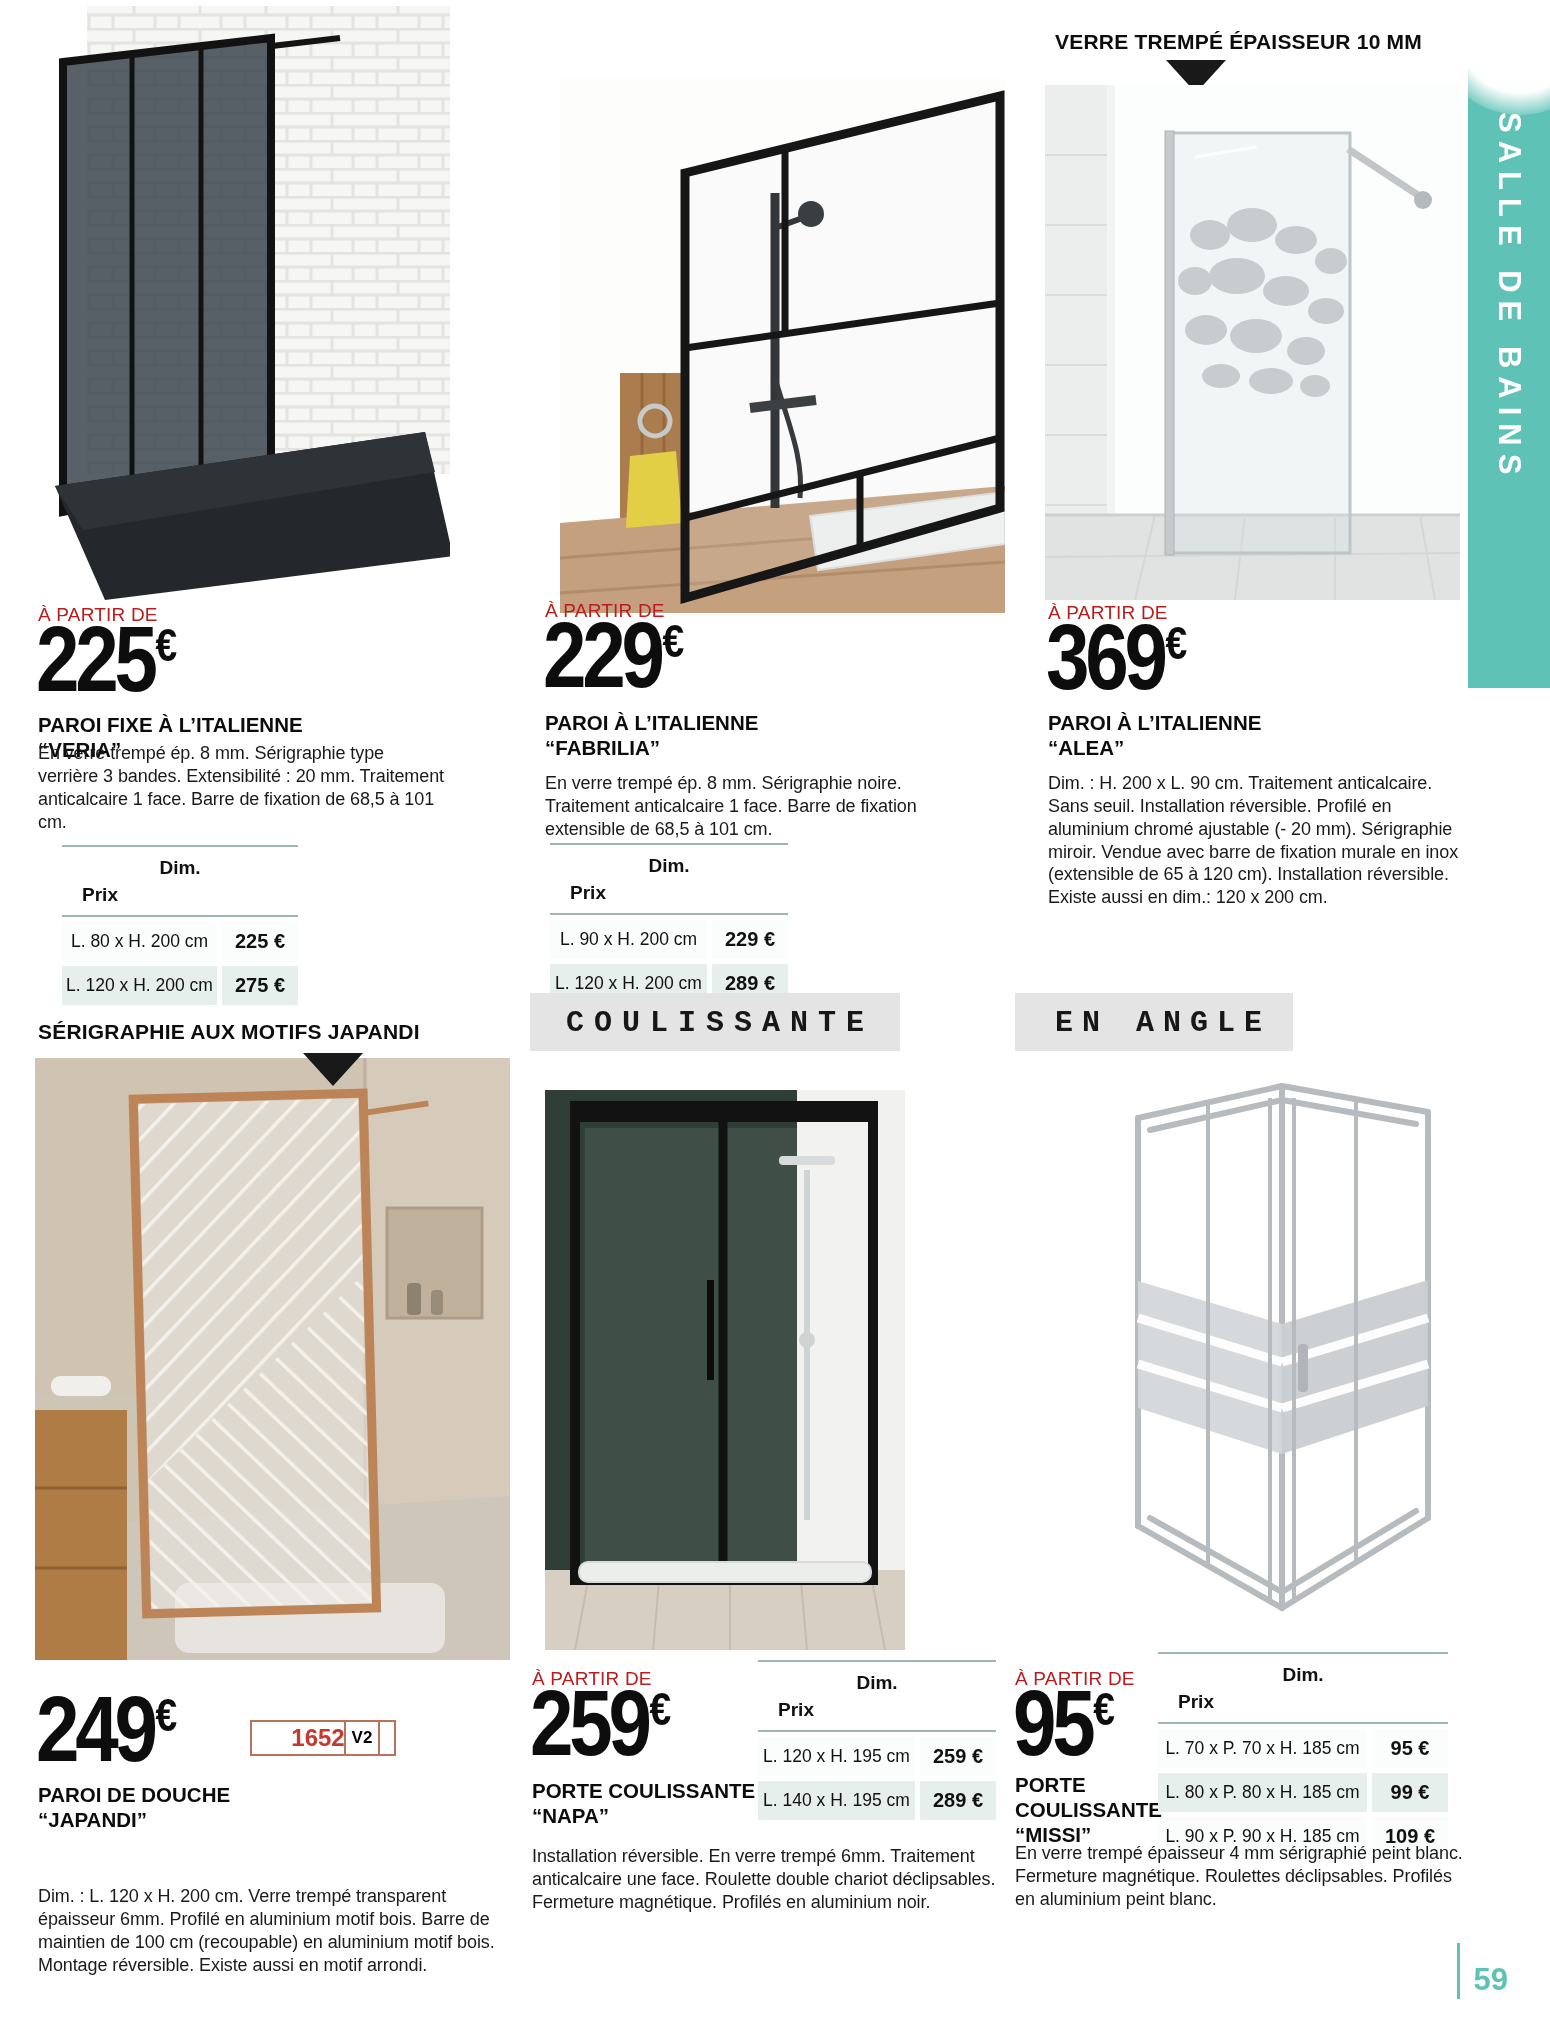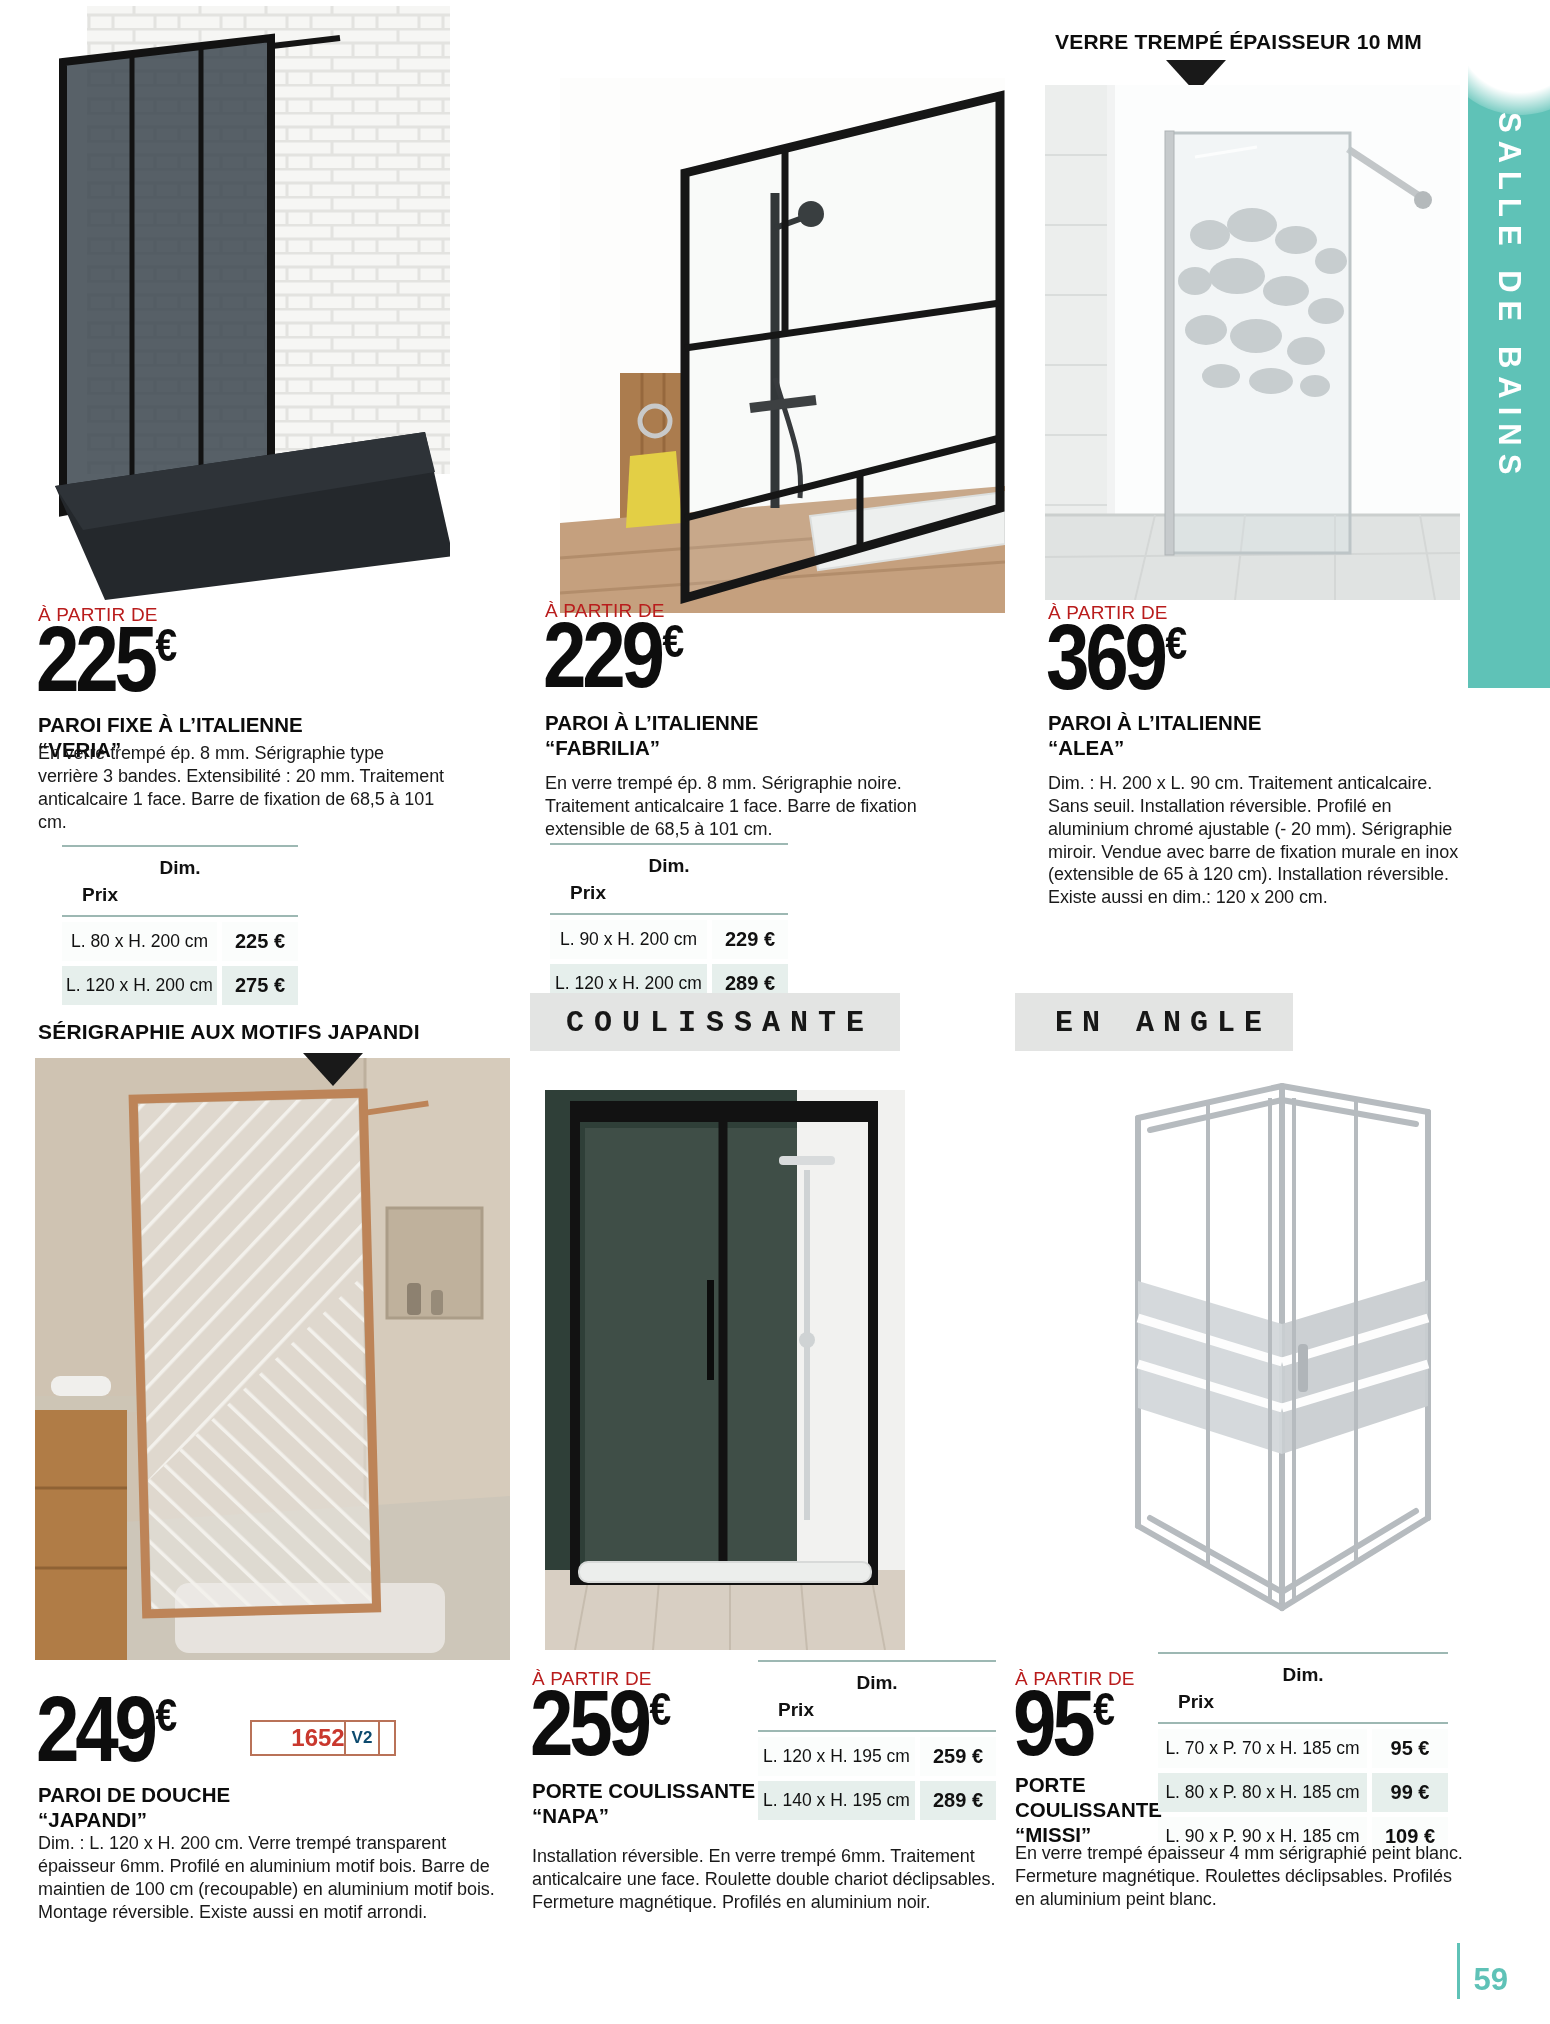--- a/index.html
+++ b/index.html
@@ -36,21 +36,21 @@
   .banner-box { background:#e3e4e3; color:#171717; font-weight:bold;
                 font-family:"Liberation Mono", monospace; font-size:30px;
                 letter-spacing:10px; padding:13px 26px 11px 36px; display:inline-block; }
   .tri-down { width:0; height:0; border-left:30px solid transparent; border-right:30px solid transparent;
               border-top:33px solid #191919; }
 
   
   .codebox { display:flex; border:2px solid #b97258; background:#fff; height:36px; }
   .codebox .code { width:92px; color:#c9382e; font-weight:bold; font-size:24px;
                    display:flex; align-items:center; justify-content:center;padding-left:40px; }
-  .codebox .ver  { width:34px; border-left:2px solid #b97258; color:#0c4a6e; font-weight:bold; font-size:17px;
+  .codebox .ver  { width:34px; border-left:2px solid #b97258; color:#000000; font-weight:bold; font-size:17px;
                    display:flex; align-items:center; justify-content:center; }
   .codebox .blank{ width:16px; border-left:2px solid #b97258; }
 
   
   .side-tab { position:absolute; right:0; top:0; width:82px; height:688px; background:#5fc2b7; overflow:hidden; }
   .side-tab .blob { position:absolute; top:-55px; right:-55px; width:170px; height:170px; border-radius:50%;
                     background:radial-gradient(circle, rgba(255,255,255,1) 0 52%, rgba(255,255,255,0) 75%); }
   .side-tab .vtxt { position:absolute; top:112px; left:50%; transform:translateX(-50%);
                     writing-mode:vertical-rl; color:#fff; font-weight:bold; font-size:31px; letter-spacing:8px; }
 
@@ -261,21 +261,21 @@
   </div>
   <div class="abs codebox" style="left:250px; top:1720px;">
     <span class="code">1652</span>
     <span class="ver">V2</span>
     <span class="blank"></span>
   </div>
   <div class="abs pname" style="left:38px; top:1782px; width:330px;">
     <span style="display:block">PAROI DE DOUCHE</span>
     <span style="display:block">“JAPANDI”</span>
   </div>
-  <div class="abs pdesc" style="left:38px; top:1832px; width:472px;">Dim. : L. 120 x H. 200 cm. Verre trempé transparent épaisseur 6mm. Profilé en aluminium motif bois. Barre de maintien de 100 cm (recoupable) en aluminium motif bois. Montage réversible. Existe aussi en motif arrondi.</div>
+  <div class="abs pdesc" style="left:38px; top:1885px; width:472px;">Dim. : L. 120 x H. 200 cm. Verre trempé transparent épaisseur 6mm. Profilé en aluminium motif bois. Barre de maintien de 100 cm (recoupable) en aluminium motif bois. Montage réversible. Existe aussi en motif arrondi.</div>
 
   <div class="abs banner-box" style="left:530px; top:993px;">COULISSANTE</div>
   <div class="abs" style="left:545px; top:1090px;">
     <svg width="360" height="560" viewBox="0 0 360 560">
       <rect width="360" height="560" fill="#f6f6f4"></rect>
       <rect x="0" y="0" width="252" height="480" fill="#2f3f38"></rect>
       <rect x="252" y="0" width="108" height="480" fill="#f1f1ef"></rect>
       <rect x="0" y="480" width="360" height="80" fill="#d8cfc3"></rect>
       <g stroke="#c6bcae" stroke-width="2">
         <line x1="45" y1="480" x2="30" y2="560"></line>

